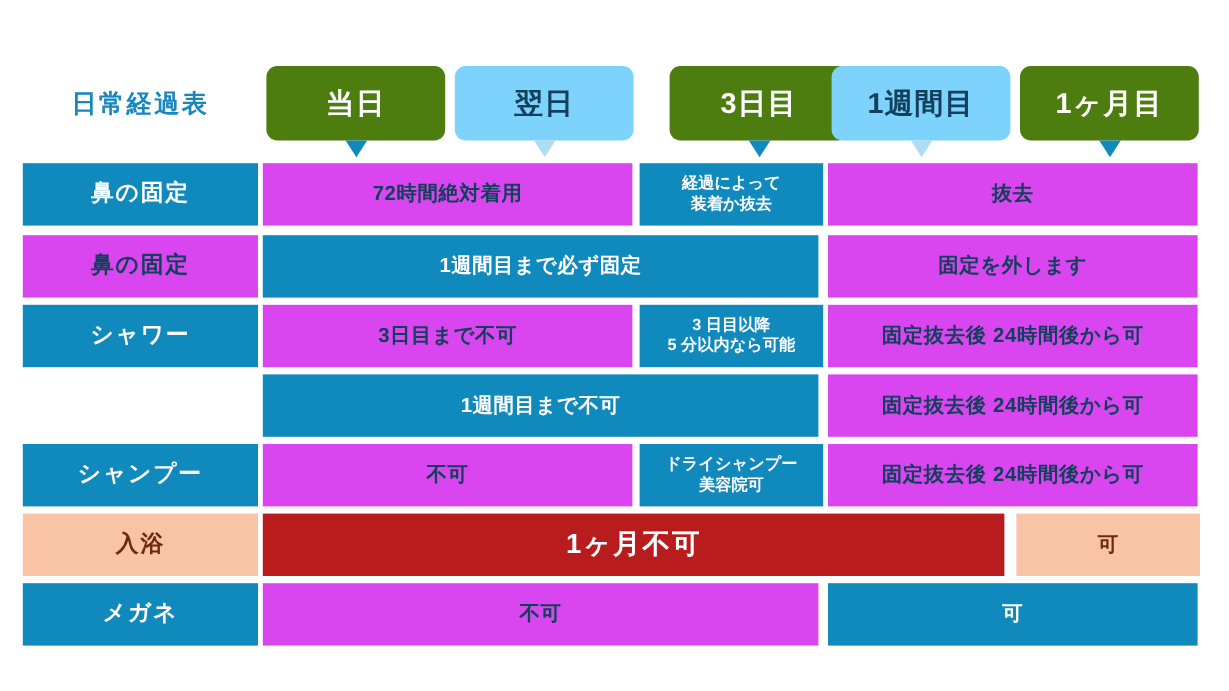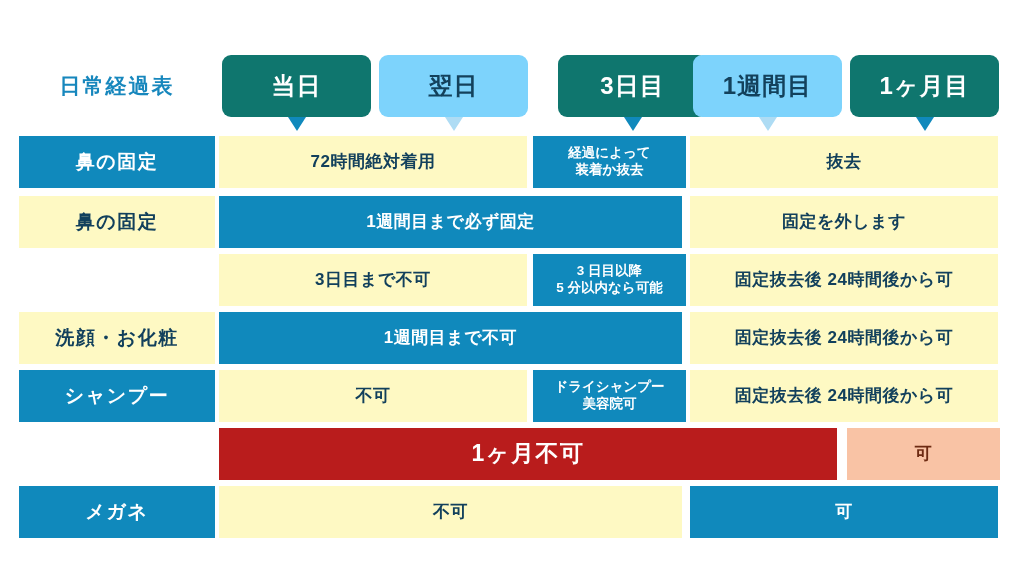--- a/index.html
+++ b/index.html
@@ -50,21 +50,21 @@
     height: 62px;
     border-radius: 9px;
     display: flex;
     align-items: center;
     justify-content: center;
     font-size: 24px;
     font-weight: bold;
     letter-spacing: 1px;
     white-space: nowrap;
   }
-  .head-pill.dark  { background: #0f766e; color: #ffffff; }
+  .head-pill.dark  { background: #4d7c0f; color: #ffffff; }
   .head-pill.light { background: #7dd3fc; color: #13415c; }
 
   
   .head-pill .tail {
     position: absolute;
     top: 100%;
     left: 50%;
     margin-left: -9px;
     width: 0;
     height: 0;
@@ -86,21 +86,21 @@
     line-height: 1.18;
     white-space: pre-line;
   }
 
   .cell.lbl       { font-size: 19px; font-weight: bold; letter-spacing: 1.5px; }
   .cell.val       { font-size: 17px; font-weight: bold; letter-spacing: 0.5px; }
   .cell.val.small { font-size: 13.5px; letter-spacing: 0px; line-height: 1.25; }
   .cell.val.big   { font-size: 23px; letter-spacing: 1.5px; }
 
   .bg-dark   { background: #1089bc; color: #ffffff; }
-  .bg-light  { background: #fef9c3; color: #12405c; }
+  .bg-light  { background: #d946ef; color: #12405c; }
   .bg-peach  { background: #f9c3a5; color: #6d2a12; }
   .bg-red    { background: #b91c1c; color: #ffffff; }
 </style>
 </head>
 <body>
 
 <div id="chart">
 
   <div class="header-row">
     <div class="chart-title">日常経過表</div>
@@ -130,32 +130,33 @@
 
   <div class="grid" id="grid">
       <div class="cell lbl bg-dark" style="left: 19px; top: 136px; width: 196px; height: 52px;">鼻の固定</div>
       <div class="cell val bg-light" style="left: 219px; top: 136px; width: 308px; height: 52px;">72時間絶対着用</div>
       <div class="cell val small bg-dark" style="left: 533px; top: 136px; width: 153px; height: 52px;">経過によって
 装着か抜去</div>
       <div class="cell val bg-light" style="left: 690px; top: 136px; width: 308px; height: 52px;">抜去</div>
       <div class="cell lbl bg-light" style="left: 19px; top: 196px; width: 196px; height: 52px;">鼻の固定</div>
       <div class="cell val bg-dark" style="left: 219px; top: 196px; width: 463px; height: 52px;">1週間目まで必ず固定</div>
       <div class="cell val bg-light" style="left: 690px; top: 196px; width: 308px; height: 52px;">固定を外します</div>
+      <div class="cell lbl bg-dark" style="left: 19px; top: 254px; width: 196px; height: 52px;">シャワー</div>
       <div class="cell val bg-light" style="left: 219px; top: 254px; width: 308px; height: 52px;">3日目まで不可</div>
       <div class="cell val small bg-dark" style="left: 533px; top: 254px; width: 153px; height: 52px;">3 日目以降
 5 分以内なら可能</div>
       <div class="cell val bg-light" style="left: 690px; top: 254px; width: 308px; height: 52px;">固定抜去後 24時間後から可</div>
-      <div class="cell lbl bg-light" style="left: 19px; top: 312px; width: 196px; height: 52px;">洗顔・お化粧</div>
       <div class="cell val bg-dark" style="left: 219px; top: 312px; width: 463px; height: 52px;">1週間目まで不可</div>
       <div class="cell val bg-light" style="left: 690px; top: 312px; width: 308px; height: 52px;">固定抜去後 24時間後から可</div>
       <div class="cell lbl bg-dark" style="left: 19px; top: 370px; width: 196px; height: 52px;">シャンプー</div>
       <div class="cell val bg-light" style="left: 219px; top: 370px; width: 308px; height: 52px;">不可</div>
       <div class="cell val small bg-dark" style="left: 533px; top: 370px; width: 153px; height: 52px;">ドライシャンプー
 美容院可</div>
       <div class="cell val bg-light" style="left: 690px; top: 370px; width: 308px; height: 52px;">固定抜去後 24時間後から可</div>
+      <div class="cell lbl bg-peach" style="left: 19px; top: 428px; width: 196px; height: 52px;">入浴</div>
       <div class="cell val big bg-red" style="left: 219px; top: 428px; width: 618px; height: 52px;">1ヶ月不可</div>
       <div class="cell val bg-peach" style="left: 847px; top: 428px; width: 153px; height: 52px;">可</div>
       <div class="cell lbl bg-dark" style="left: 19px; top: 486px; width: 196px; height: 52px;">メガネ</div>
       <div class="cell val bg-light" style="left: 219px; top: 486px; width: 463px; height: 52px;">不可</div>
       <div class="cell val bg-dark" style="left: 690px; top: 486px; width: 308px; height: 52px;">可</div>
     </div>
 
 </div>
 
 </body></html>

